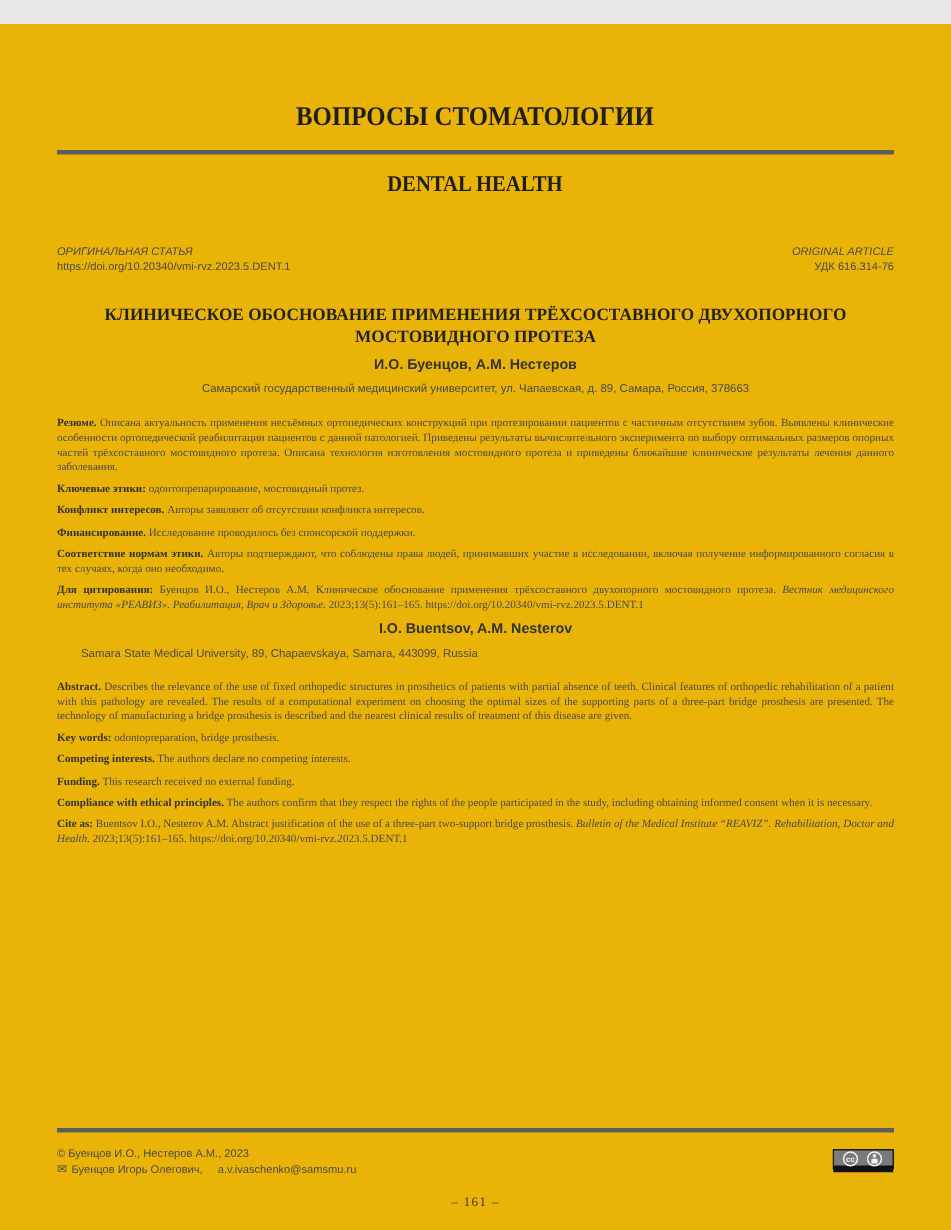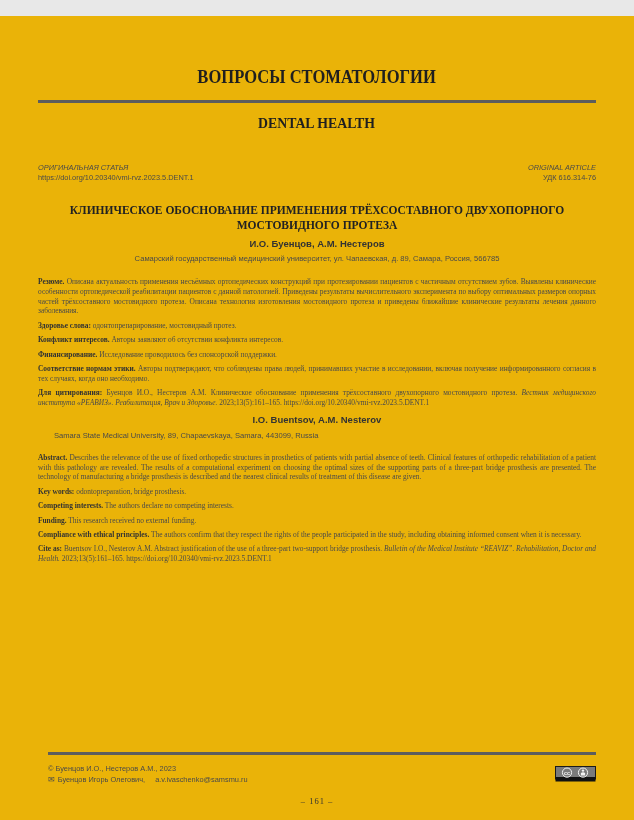--- a/index.html
+++ b/index.html
@@ -40,21 +40,21 @@
   .authors{text-align:center;font-weight:bold;font-size:9.5px;color:#333;margin-top:6px;}
   .affil{text-align:center;font-size:7.6px;color:#4a4a4a;margin-top:5px;}
   .affil-en{text-align:left;padding-left:16px;margin-top:6px;}
   
   .paras{margin-top:14px;}
   .paras-en{margin-top:13px;}
   .para{font-size:7.4px;line-height:9.8px;text-align:justify;color:#4a4a4a;margin:0 0 4.6px 0;font-family:Liberation Serif, serif;}
   .para b{color:#333;}
   .para i{font-style:italic;}
   
-  .footer{position:absolute;left:48px;right:38px;top:736px;}
+  .footer{position:absolute;left:38px;right:38px;top:736px;}
   .footer-rows{display:flex;justify-content:space-between;align-items:flex-start;margin-top:8px;}
   .foot-left{font-size:7.4px;line-height:11px;color:#4a4a4a;}
   .foot-left .mail-icon{font-size:8px;margin-right:3px;}
   .foot-left .email{margin-left:8px;}
   .cc-badge{display:inline-block;margin-top:3px;cursor:pointer;}
   .pagenum{
     position:absolute;left:0;right:0;top:780px;
     text-align:center;font-family:"Liberation Serif", serif;
     font-size:8.5px;color:#333;letter-spacing:1px;
   }
@@ -75,29 +75,29 @@
         <div>https://doi.org/10.20340/vmi-rvz.2023.5.DENT.1</div>
       </div>
       <div class="meta-right">
         <div class="ital">ORIGINAL ARTICLE</div>
         <div>УДК 616.314-76</div>
       </div>
     </div>
 
     <h3 class="atitle">КЛИНИЧЕСКОЕ ОБОСНОВАНИЕ ПРИМЕНЕНИЯ ТРЁХСОСТАВНОГО ДВУХОПОРНОГО МОСТОВИДНОГО ПРОТЕЗА</h3>
     <div class="authors">И.О. Буенцов, А.М. Нестеров</div>
-    <div class="affil">Самарский государственный медицинский университет, ул. Чапаевская, д. 89, Самара, Россия, 566785</div>
+    <div class="affil">Самарский государственный медицинский университет, ул. Чапаевская, д. 89, Самара, Россия, 378663</div>
 
     <div class="paras">
       <p class="para">
         <b>Резюме.</b>
         <span>Описана актуальность применения несъёмных ортопедических конструкций при протезировании пациентов с частичным отсутствием зубов. Выявлены клинические особенности ортопедической реабилитации пациентов с данной патологией. Приведены результаты вычислительного эксперимента по выбору оптимальных размеров опорных частей трёхсоставного мостовидного протеза. Описана технология изготовления мостовидного протеза и приведены ближайшие клинические результаты лечения данного заболевания.</span>
       </p>
       <p class="para">
-        <b>Здоровье слова:</b>
+        <b>Ключевые этики:</b>
         <span>одонтопрепарирование, мостовидный протез.</span>
       </p>
       <p class="para">
         <b>Конфликт интересов.</b>
         <span>Авторы заявляют об отсутствии конфликта интересов.</span>
       </p>
       <p class="para">
         <b>Финансирование.</b>
         <span>Исследование проводилось без спонсорской поддержки.</span>
       </p>

